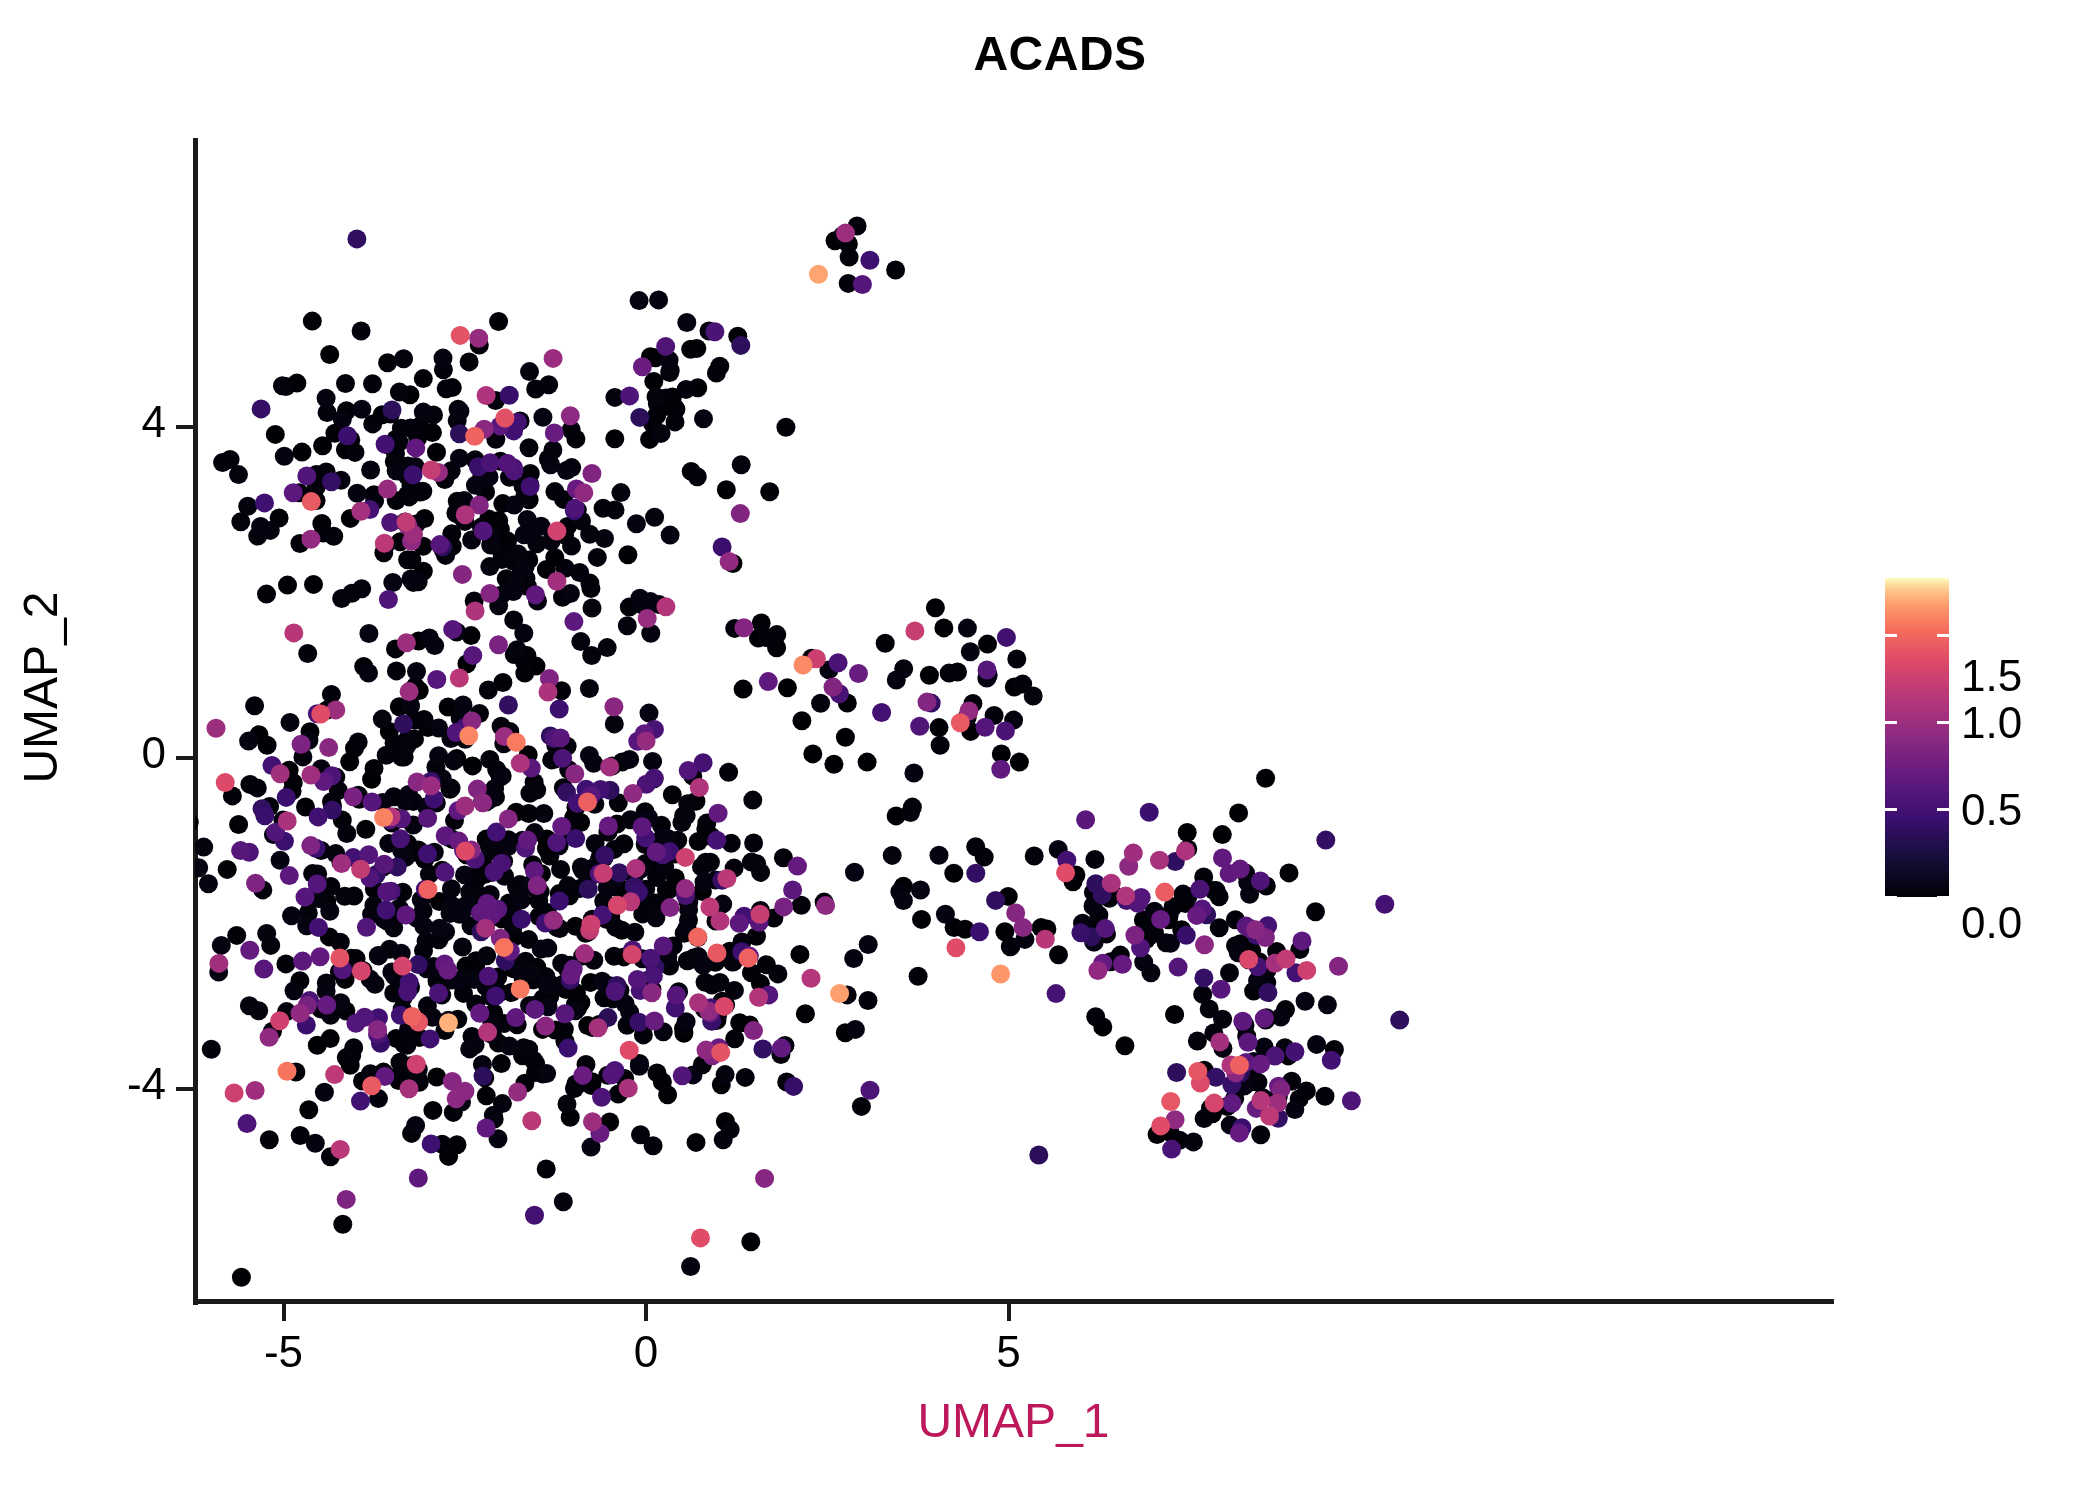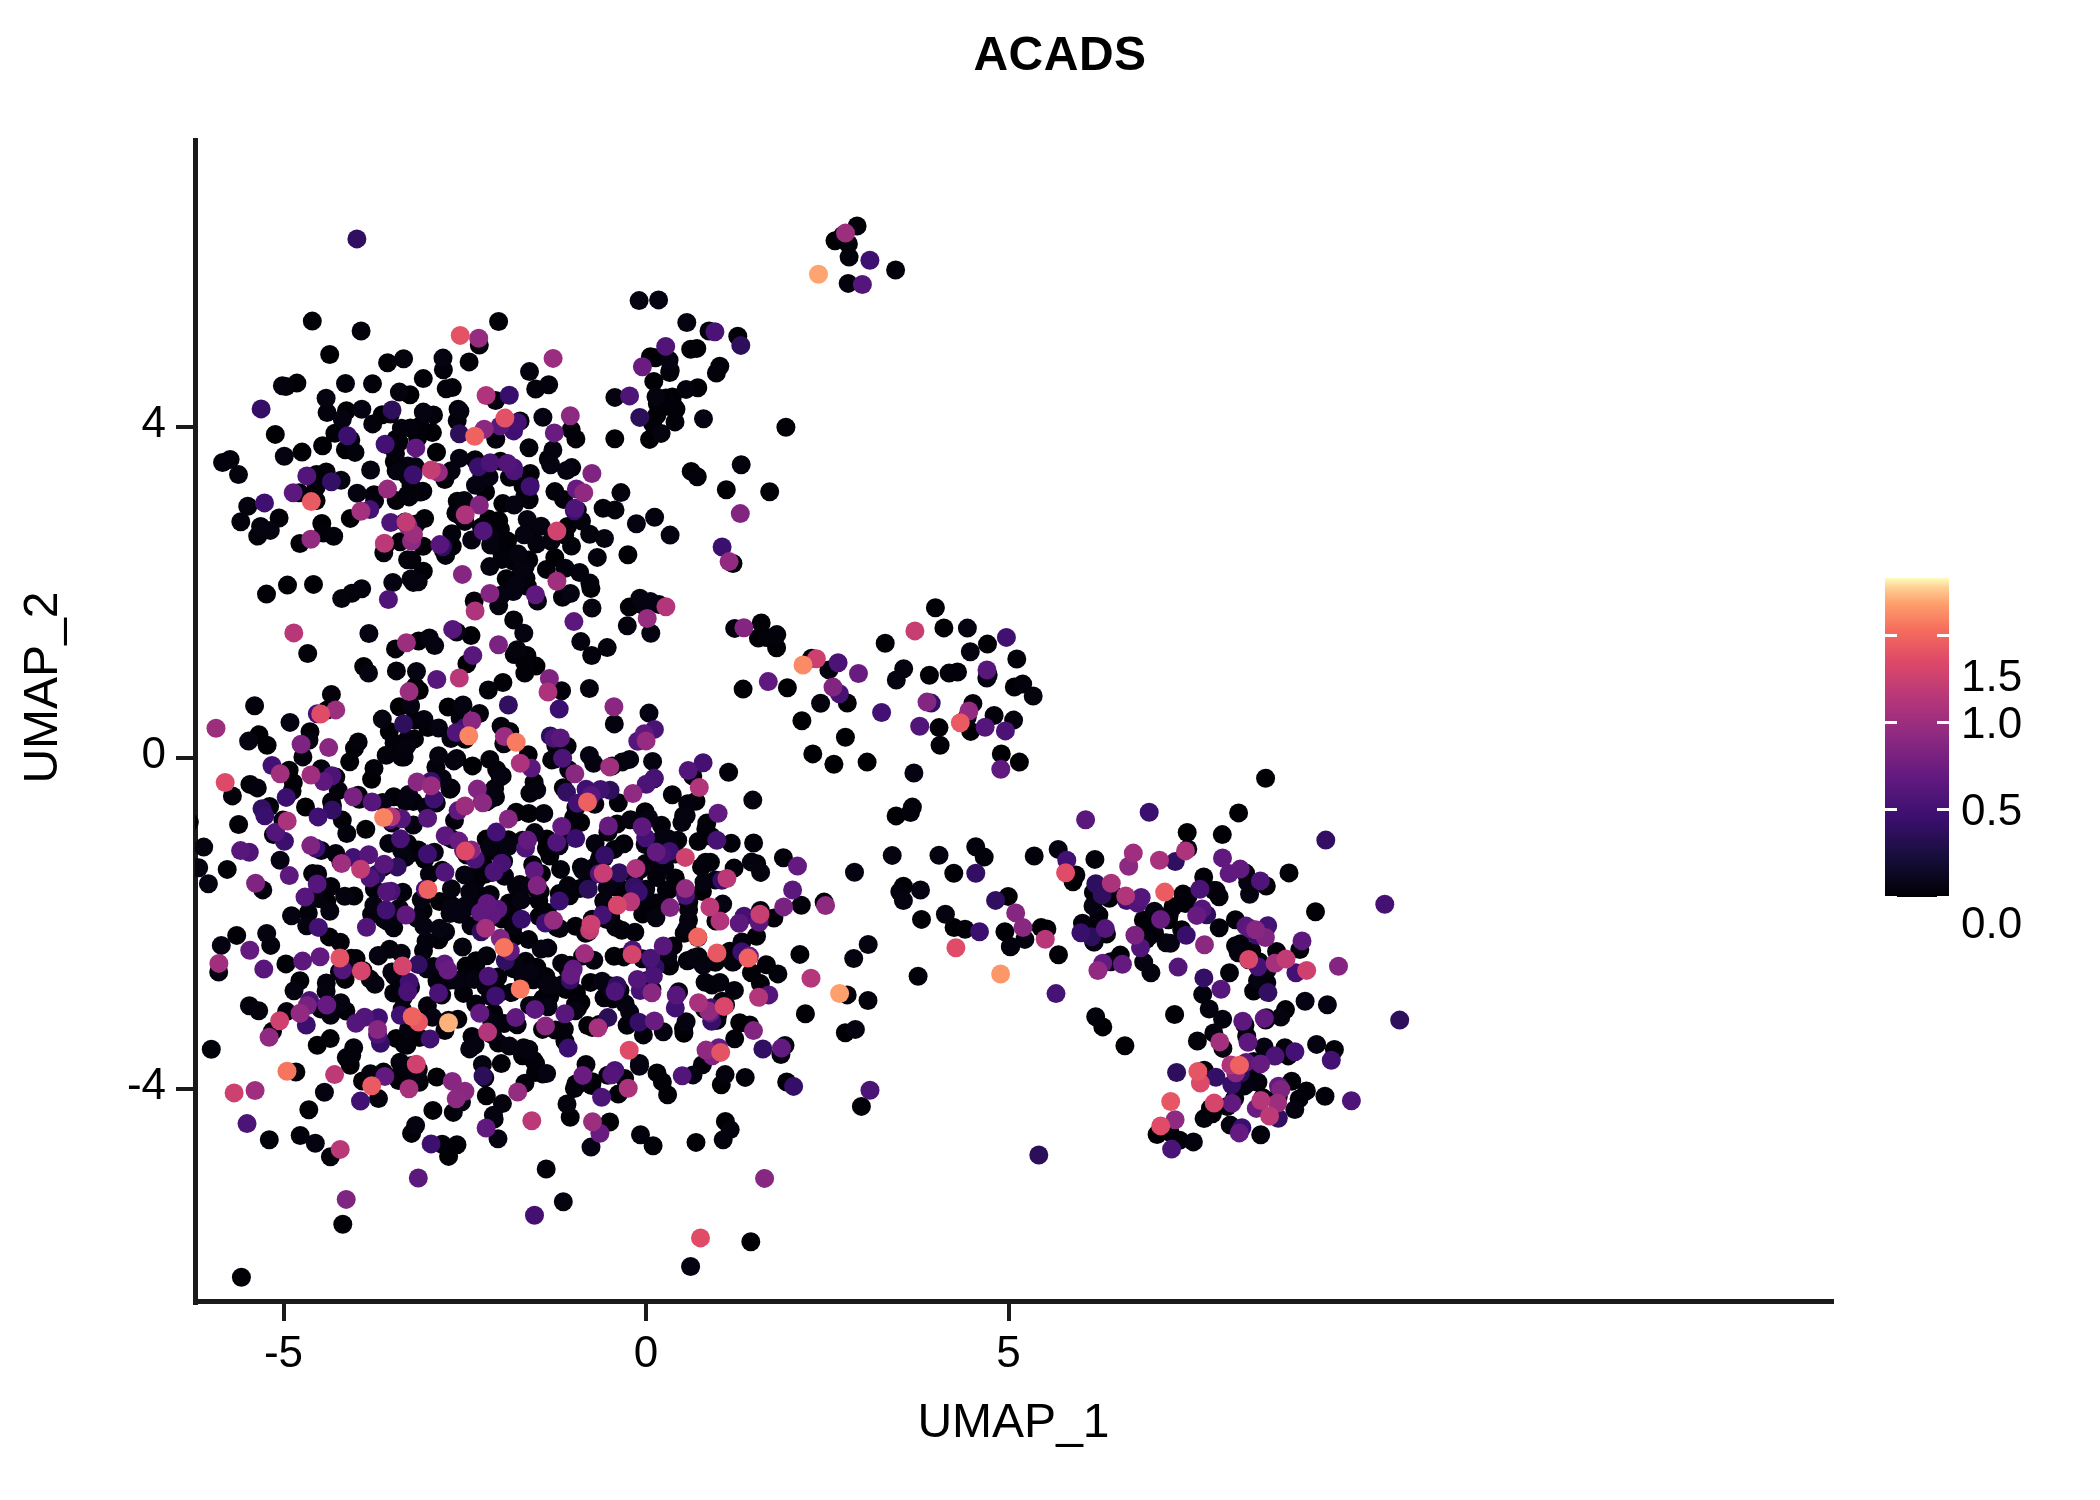--- a/index.html
+++ b/index.html
@@ -73,21 +73,21 @@
     text-align: right;
     font-size: 44px;
     color: #000;
   }
   .axis-title-x {
     position: absolute;
     left: 195px; width: 1637px;
     top: 1393px;
     text-align: center;
     font-size: 48px;
-    color: #000000;
+    color: #be185d;
   }
   .axis-title-y {
     position: absolute;
     left: -260px; top: 660px;
     width: 600px;
     text-align: center;
     font-size: 48px;
     transform: rotate(-90deg);
     transform-origin: center center;
     color: #000;

